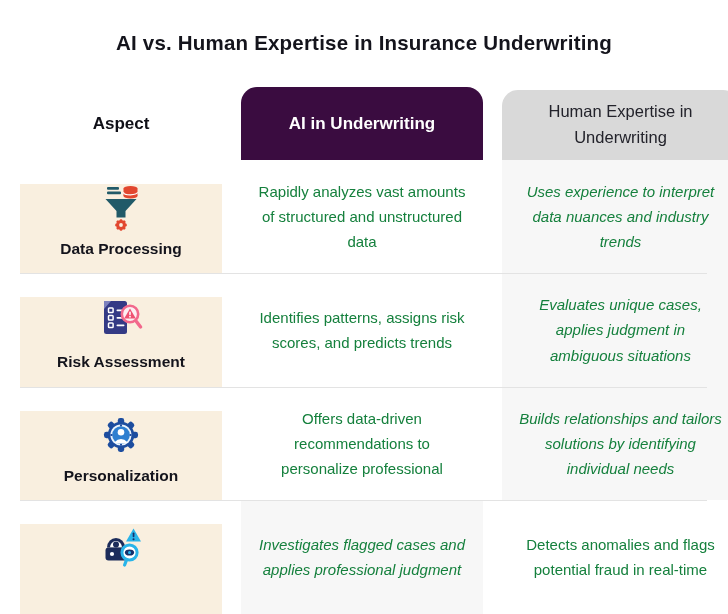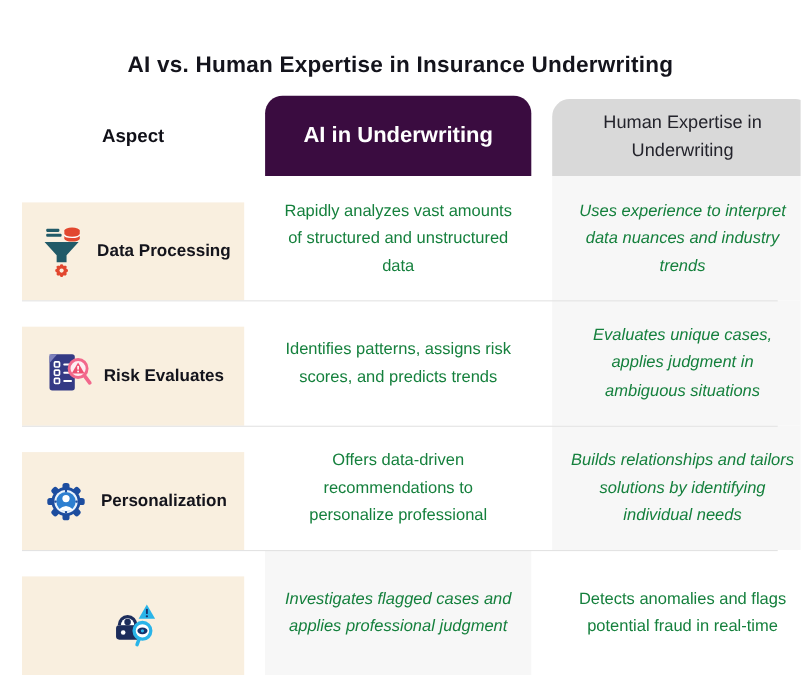--- a/index.html
+++ b/index.html
@@ -1,35 +1,35 @@
 <!DOCTYPE html>
 <html style="--ai-header-bg: #3A0C40; --ai-header-text: #FFFFFF; --human-header-bg: #D9D9D9; --human-header-text: #23232B; --aspect-cell-bg: #F9EFDF; --human-cell-bg: #F7F7F7; --divider: #E3E3E3;"><head>
 <meta charset="utf-8">
 <style>
   html,body{margin:0;padding:0;background:#fff;}
   .page{position:relative;width:728px;height:614px;background:#ffffff;overflow:hidden;
         font-family:"Liberation Sans",sans-serif;}
-  .title{position:absolute;top:47px;left:0;width:100%;text-align:center;
+  .title{position:absolute;top:31px;left:0;width:100%;text-align:center;
          font-size:20.5px;font-weight:bold;color:#14141c;letter-spacing:.2px;}
   .table{position:absolute;left:20px;top:87px;width:687px;height:527px;}
   .grid{display:grid;grid-template-columns:202px 242px 237px;column-gap:19px;
         grid-template-rows:73px 113px 114px 113px 114px;background:#fff;}
   .hdr-aspect{display:flex;align-items:center;justify-content:center;
               font-size:17px;font-weight:bold;color:#0f0f17;}
   .hdr-ai{align-self:end;height:73px;background:var(--ai-header-bg,#3a0c40);
           color:var(--ai-header-text,#fff);border-radius:16px 16px 0 0;
           display:flex;align-items:center;justify-content:center;
-          font-size:20px;font-weight:bold;}
+          font-size:17px;font-weight:bold;}
   .hdr-human{align-self:end;height:70px;background:var(--human-header-bg,#d9d9d9);
              color:var(--human-header-text,#23232b);border-radius:16px 16px 0 0;
              display:flex;align-items:center;justify-content:center;text-align:center;
              font-size:16.5px;font-weight:normal;line-height:1.55;
              padding:0 34px;box-sizing:border-box;}
-  .cell-aspect{background:var(--aspect-cell-bg,#f9efdf);display:flex;flex-direction:row;
-               align-items:center;justify-content:center;gap:8px;margin-top:24px;}
+  .cell-aspect{background:var(--aspect-cell-bg,#f9efdf);display:flex;flex-direction:column;
+               align-items:center;gap:8px;margin-top:24px;}
   .aspect-label{font-size:15.5px;font-weight:bold;color:#14141c;}
   .aspect-icon{width:48px;height:48px;}
   .cell-text{display:flex;align-items:center;justify-content:center;text-align:center;
              font-size:15px;line-height:1.68;color:#15803d;
              padding:8px 17px;box-sizing:border-box;}
   .cell-ai{background:#ffffff;}
   .cell-human{background:var(--human-cell-bg,#f7f7f7);font-style:italic;}
   .divider{position:absolute;left:0;width:687px;height:1px;
            background:var(--divider,#e3e3e3);}
   .d1{top:186px}.d2{top:300px}.d3{top:413px}
@@ -84,21 +84,21 @@
             <rect x="19.5" y="12.4" width="8" height="1.8" rx="0.9"></rect>
             <rect x="19.5" y="19.9" width="8" height="1.8" rx="0.9"></rect>
             <rect x="19.5" y="27.4" width="8" height="1.8" rx="0.9"></rect>
           </g>
           <circle cx="33" cy="17" r="8.2" fill="#FDEEF2" stroke="#F2688C" stroke-width="2.6"></circle>
           <polygon points="33,11.6 38.8,21.5 27.2,21.5" fill="#EF5071"></polygon>
           <rect x="32.25" y="14.4" width="1.5" height="3.8" rx="0.7" fill="#fff"></rect>
           <circle cx="33" cy="19.7" r="0.9" fill="#fff"></circle>
           <line x1="39.2" y1="24.2" x2="43.6" y2="30" stroke="#F2688C" stroke-width="3.4" stroke-linecap="round"></line>
         </svg>
-        <div class="aspect-label">Risk Evaluates</div>
+        <div class="aspect-label">Risk Assessment</div>
       </div>
       <div class="cell-text cell-ai">Identifies patterns, assigns risk scores, and predicts trends</div>
       <div class="cell-text cell-human">Evaluates unique cases, applies judgment in ambiguous situations</div>
 
       <div class="cell-aspect">
         <svg class="aspect-icon" viewBox="0 0 48 48">
           <g fill="#1D4D9F">
             <rect x="20.8" y="7" width="6.4" height="34" rx="2.4"></rect>
             <rect x="20.8" y="7" width="6.4" height="34" rx="2.4" transform="rotate(45 24 24)"></rect>
             <rect x="20.8" y="7" width="6.4" height="34" rx="2.4" transform="rotate(90 24 24)"></rect>

